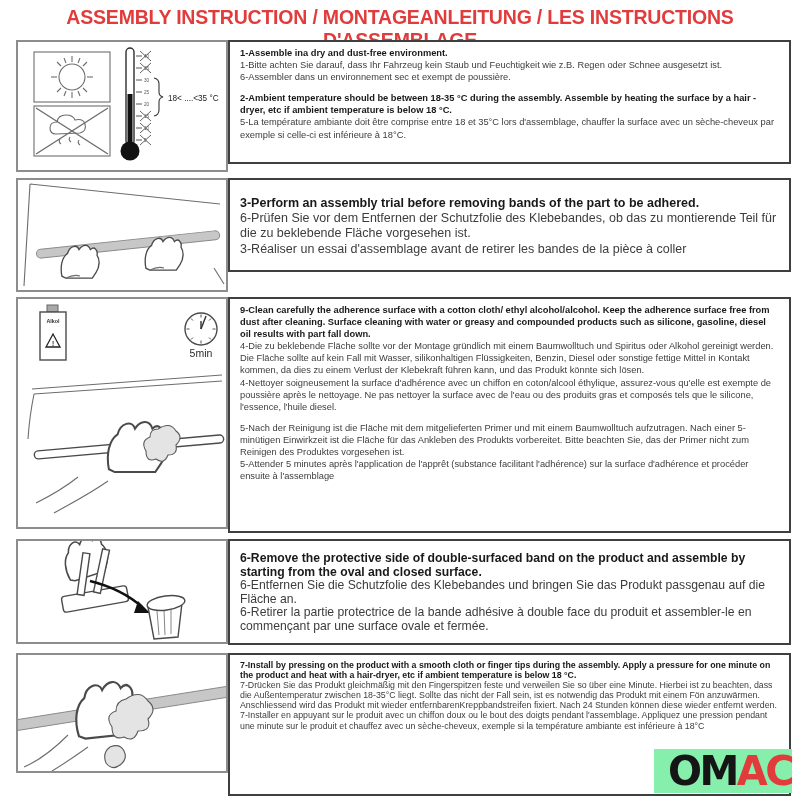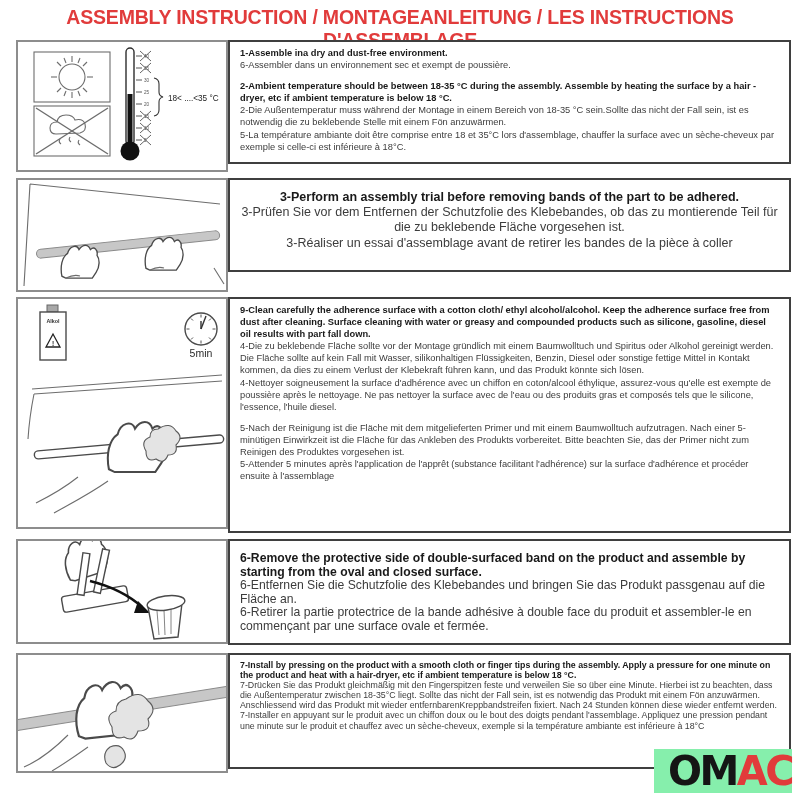--- a/index.html
+++ b/index.html
@@ -111,41 +111,41 @@
             <line x1="122" y1="93" x2="133" y2="103"></line>
               <line x1="133" y1="93" x2="122" y2="103"></line>
           </g>
           <path d="M136,36 q5,1 5,6 l0,8 q0,4 4,5 q-4,1 -4,5 l0,8 q0,5 -5,6" fill="none" stroke="#333" stroke-width="1.1"></path>
           <text x="150" y="59" font-size="8.2" fill="#222" font-family="Liberation Sans,sans-serif">18&lt; ....&lt;35 °C</text>
         </g>
       </svg>
     </div>
     <div class="txt s-sm" style="top:0;height:124px;">
       <p class="en">1-Assemble ina dry and dust-free environment.</p>
+      <p class="alt">1-Bitte achten Sie darauf, dass Ihr Fahrzeug kein Staub und Feuchtigkeit wie z.B. Regen oder Schnee ausgesetzt ist.</p>
       <p class="alt">6-Assembler dans un environnement sec et exempt de poussière.</p>
       <div class="stepgap"></div>
       <p class="en">2-Ambient temperature should be between 18-35 °C  during the assembly. Assemble by heating the surface by a hair -dryer, etc if ambient temperature is below 18 °C.</p>
-      <p class="alt">2-Die Außentemperatur muss während der Montage in einem Bereich von 18-35 °C  sein.Sollte das nicht der Fall sein, ist es notwendig die zu beklebende Stelle mit einem Fön anzuwärmen.</p>
       <p class="alt">5-La température ambiante doit être comprise entre 18 et 35°C lors d'assemblage, chauffer la surface avec un sèche-cheveux par exemple si celle-ci est inférieure à 18°C.</p>
     </div>
   </div>
 
   <div class="row" style="top:178px;height:114px;">
     <div class="illu" style="top:0;height:114px;">
       <svg viewBox="0 0 208 110">
         <path class="thin" d="M12,4 L202,24 M12,4 L6,106 M196,88 L206,104"></path>
         <rect x="18" y="60" width="184" height="9" rx="4.5" class="strip" transform="rotate(-6 110 64)"></rect>
         <use href="#fist" transform="translate(42,62) scale(0.95)"></use>
         <use href="#fist" transform="translate(126,54) scale(0.95)"></use>
         <path class="thin" d="M48,98 q8,-4 14,-2 M132,90 q8,-4 14,-2"></path>
       </svg>
     </div>
-    <div class="txt s-lg" style="top:0;height:94px;padding-top:10px;text-align:center;">
+    <div class="txt s-lg" style="top:0;height:94px;padding-top:16px;">
       <p class="en">3-Perform an assembly trial before removing bands of the part to be adhered.</p>
-      <p class="alt">3-Prüfen Sie vor dem Entfernen der Schutzfolie des Klebebandes, ob das zu montierende Teil für die zu beklebende Fläche vorgesehen ist.</p>
+      <p class="alt">6-Prüfen Sie vor dem Entfernen der Schutzfolie des Klebebandes, ob das zu montierende Teil für die zu beklebende Fläche vorgesehen ist.</p>
       <p class="alt">3-Réaliser un essai d'assemblage avant de retirer les bandes de la pièce à coller</p>
     </div>
   </div>
 
   <div class="row" style="top:297px;height:236px;">
     <div class="illu" style="top:0;height:232px;">
       <svg viewBox="0 0 208 228">
         <g>
           <rect x="29" y="6" width="11" height="7" fill="#a8a8a8" stroke="#666" stroke-width="1"></rect>
           <rect x="22" y="13" width="26" height="48" class="outline" stroke-width="1.2"></rect>
@@ -220,21 +220,21 @@
   <div class="row" style="top:653px;height:120px;">
     <div class="illu" style="top:0;height:120px;">
       <svg viewBox="0 0 208 116">
         <rect x="-6" y="48" width="224" height="11" rx="5" class="strip" transform="rotate(-9 104 54)"></rect>
         <use href="#fist" transform="translate(52,26) rotate(-6) scale(1.55)"></use>
         <path class="cloth" d="M108,44 q14,-10 22,2 q10,8 0,18 q4,12 -10,12 q-4,12 -14,6 q-12,4 -12,-10 q-8,-12 4,-16 q0,-10 10,-12 z"></path>
         <path class="cloth" d="M92,92 q10,-4 14,4 q4,8 -4,14 q-8,6 -14,-2 q-4,-10 4,-16 z"></path>
         <path class="thin" d="M50,80 C36,94 20,106 6,112 M70,92 C56,102 44,110 34,116"></path>
       </svg>
     </div>
-    <div class="txt s-xs" style="top:0;height:116px;">
+    <div class="txt s-xs" style="top:0;height:143px;">
       <p class="en">7-Install by pressing on the product with a smooth cloth or finger tips during the assembly. Apply a pressure for one minute on the product and heat with a hair-dryer, etc if ambient temperature is below 18 °C.</p>
       <p class="alt">7-Drücken Sie das Produkt gleichmäßig mit den Fingerspitzen feste und verweilen Sie so über eine Minute. Hierbei ist zu beachten, dass die Außentemperatur zwischen 18-35°C liegt. Sollte das nicht der Fall sein, ist es notwendig das Produkt mit einem Fön anzuwärmen. Anschliessend wird das Produkt mit wieder entfernbarenKreppbandstreifen fixiert. Nach 24 Stunden können diese wieder entfernt werden.</p>
       <p class="alt">7-Installer en appuyant sur le produit avec un chiffon doux ou le bout des doigts pendant l'assemblage. Appliquez une pression pendant une minute sur le produit et chauffez avec un sèche-cheveux, exemple si la température ambiante est inférieure à 18°C</p>
     </div>
   </div>
 
   <div class="logo">
     <span class="b">OM</span><span class="r">AC</span>
   </div>
 

